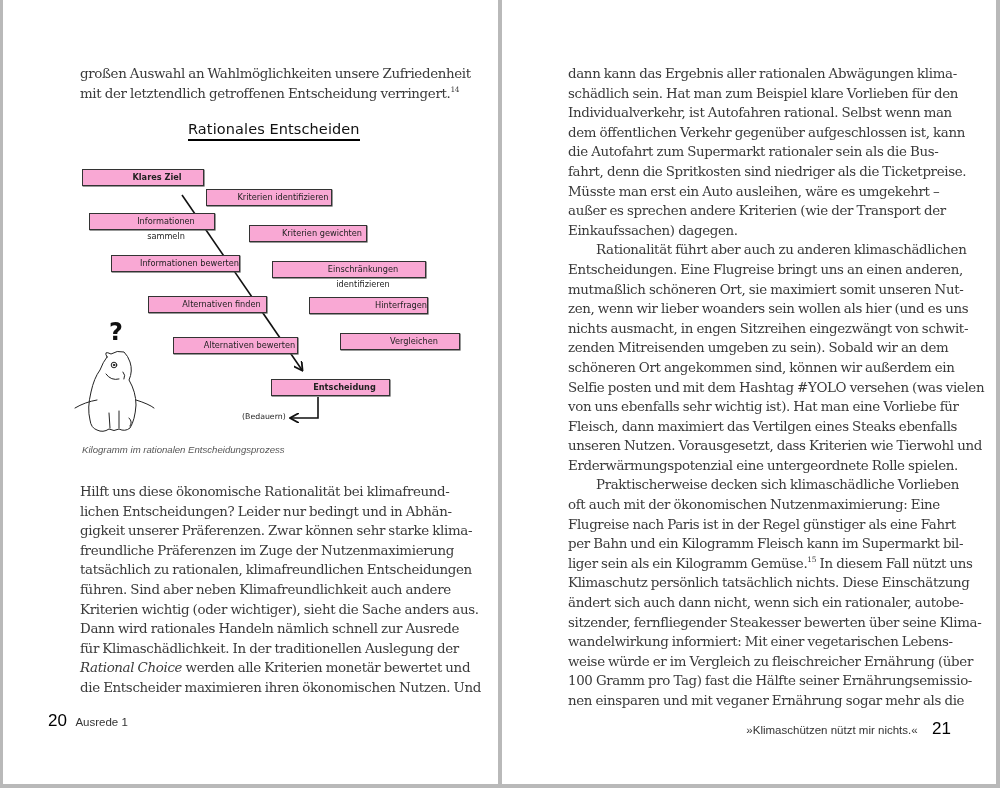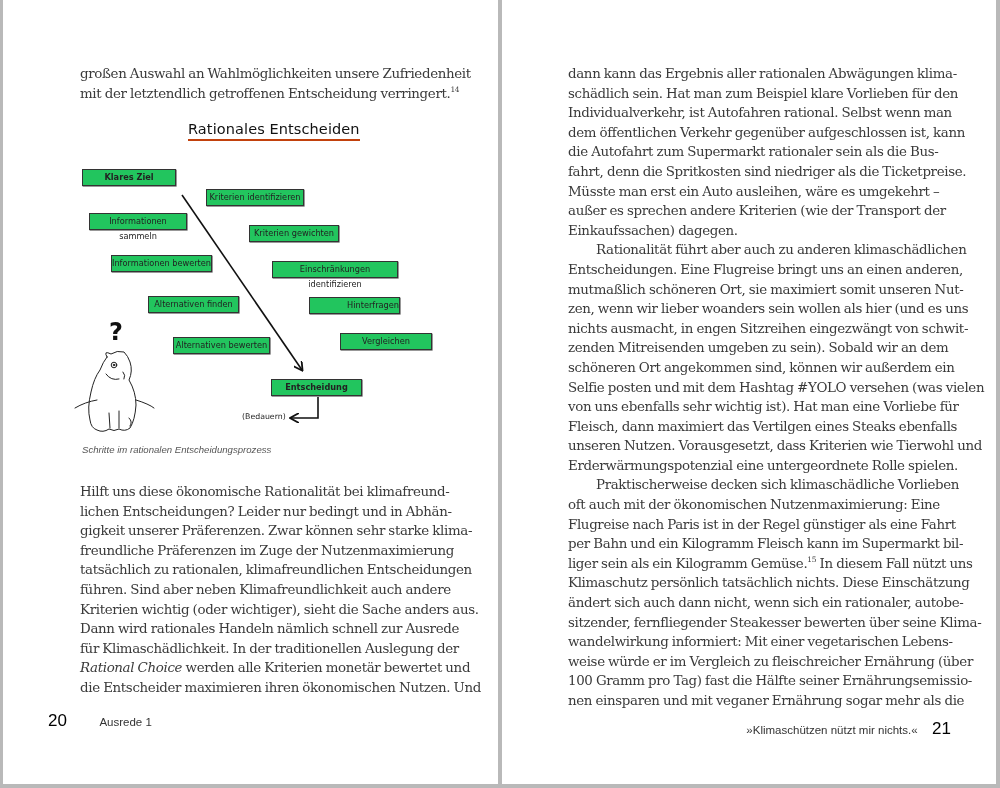--- a/index.html
+++ b/index.html
@@ -30,27 +30,28 @@
     position: absolute; top: 711px;
     font-family: "Liberation Sans", sans-serif; color: #333;
   }
   .pagenum { font-size: 17px; color: #000000; font-family: "Liberation Sans", sans-serif; font-weight: 300; }
   .runhead { font-size: 11.5px; color: #333; font-family: "Liberation Sans", sans-serif; }
 
   #figure { position: absolute; left: 0; top: 0; width: 495px; height: 470px; }
   .fig-title {
     position: absolute; left: 185px; top: 121px;
     font-family: "DejaVu Sans", sans-serif; font-size: 14.5px; color: #111;
-    border-bottom: 2px solid #c2410c; padding-bottom: 2px; letter-spacing: 0.1px;
+    border-bottom: 2px solid #000000; padding-bottom: 2px; letter-spacing: 0.1px;
   }
   .box {
-    position: absolute; border: 1.3px solid #333; background: #22c55e;
+    position: absolute; border: 1.3px solid #333; background: #f9a8d4;
     font-family: "DejaVu Sans", sans-serif; font-size: 8.2px; color: #222;
     text-align: center; line-height: 15px; height: 15px;
     box-shadow: 0.6px 0.6px 0 #555;
+    padding-left: 28px;
   }
   .box.bold { font-weight: bold; }
   .qmark {
     position: absolute; left: 106px; top: 318px;
     font-family: "DejaVu Sans", sans-serif; font-weight: bold; font-size: 24px; color: #111;
   }
   .bedauern {
     position: absolute; left: 239px; top: 412px;
     font-family: "DejaVu Sans", sans-serif; font-size: 7.8px; color: #222;
   }
@@ -103,40 +104,40 @@
     <div class="box" style="left:108px; top:255px; width:99px;">Informationen bewerten</div>
     <div class="box" style="left:269px; top:261px; width:124px;">Einschränkungen identifizieren</div>
     <div class="box" style="left:145px; top:296px; width:89px;">Alternativen finden</div>
     <div class="box" style="left:306px; top:297px; width:89px;text-align:right;">Hinterfragen</div>
     <div class="box" style="left:170px; top:337px; width:95px;">Alternativen bewerten</div>
     <div class="box" style="left:337px; top:333px; width:90px;">Vergleichen</div>
     <div class="box bold" style="left:268px; top:379px; width:89px;">Entscheidung</div>
 
     <div class="qmark">?</div>
     <div class="bedauern">(Bedauern)</div>
-    <div class="caption">Schritte im rationalen Entscheidungsprozess</div>
+    <div class="caption">Kilogramm im rationalen Entscheidungsprozess</div>
   </div>
 
   <div class="body-text" style="left:77px; top:482px; width:365px;">
     <span class="line">Hilft uns diese ökonomische Rationalität bei klimafreund-</span>
     <span class="line">lichen Entscheidungen? Leider nur bedingt und in Abhän-</span>
     <span class="line">gigkeit unserer Präferenzen. Zwar können sehr starke klima-</span>
     <span class="line">freundliche Präferenzen im Zuge der Nutzenmaximierung</span>
     <span class="line">tatsächlich zu rationalen, klimafreundlichen Entscheidungen</span>
     <span class="line">führen. Sind aber neben Klimafreundlichkeit auch andere</span>
     <span class="line">Kriterien wichtig (oder wichtiger), sieht die Sache anders aus.</span>
     <span class="line">Dann wird rationales Handeln nämlich schnell zur Ausrede</span>
     <span class="line">für Klimaschädlichkeit. In der traditionellen Auslegung der</span>
     <span class="line"><i>Rational Choice</i><span> werden alle Kriterien monetär bewertet und</span></span>
     <span class="line">die Entscheider maximieren ihren ökonomischen Nutzen. Und</span>
   </div>
 
   <div class="footer" style="left:45px;">
     <span class="pagenum">20</span>
-    <span class="runhead" style="margin-left:28px;">Ausrede 1</span>
+    <span class="runhead" style="margin-left:4px;">Ausrede 1</span>
   </div>
 </div>
 
 <div class="page" id="page-right">
   <div class="body-text" style="left:66px; top:64px; width:364px;">
     <span class="line">dann kann das Ergebnis aller rationalen Abwägungen klima-</span>
     <span class="line">schädlich sein. Hat man zum Beispiel klare Vorlieben für den</span>
     <span class="line">Individualverkehr, ist Autofahren rational. Selbst wenn man</span>
     <span class="line">dem öffentlichen Verkehr gegenüber aufgeschlossen ist, kann</span>
     <span class="line">die Autofahrt zum Supermarkt rationaler sein als die Bus-</span>

